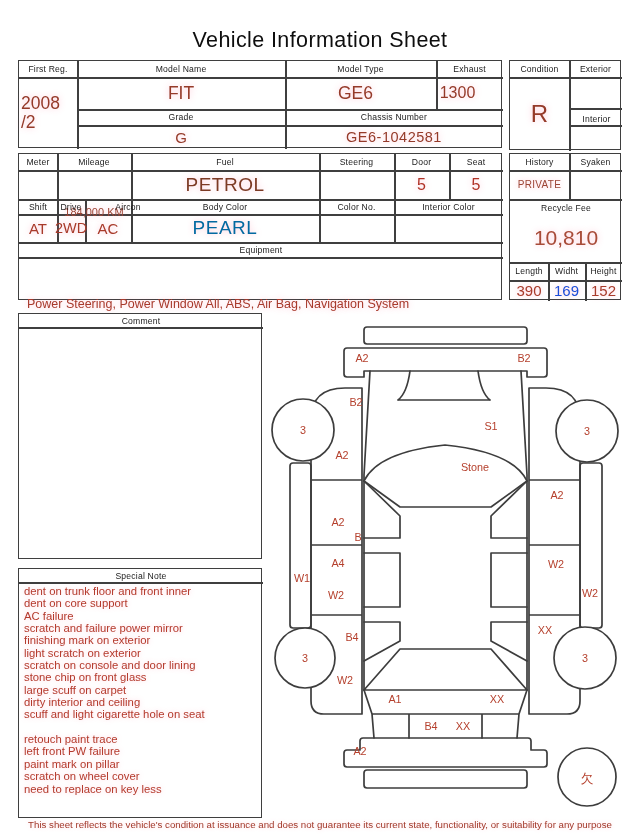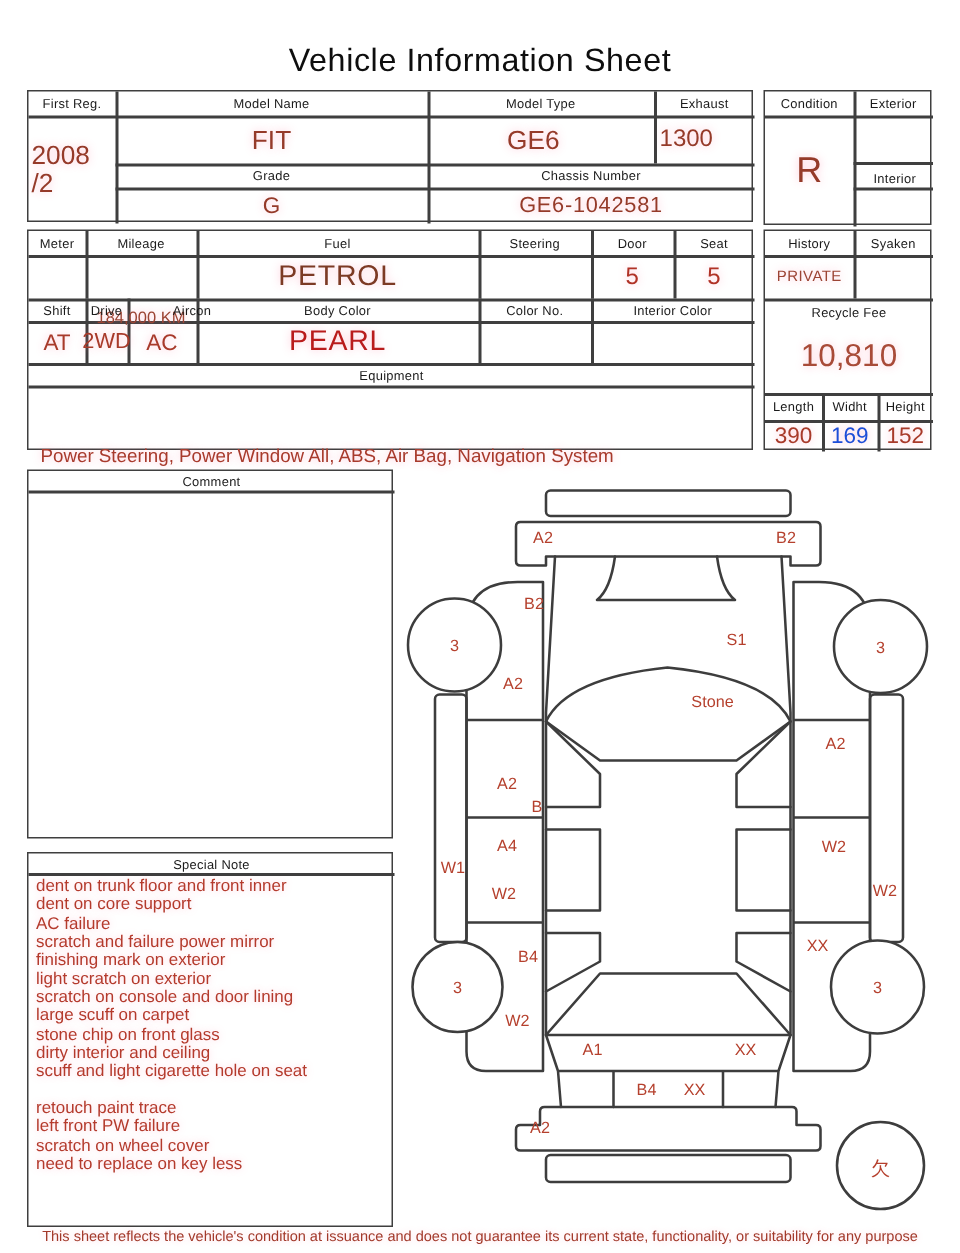--- a/index.html
+++ b/index.html
@@ -90,21 +90,21 @@
     <div class="val" style="left:375px;top:16px;width:55px;height:29px;font-size:16px;color:#b03226;">5</div>
     <div class="hdr" style="left:430px;top:0;width:54px;height:16px;">Seat</div>
     <div class="val" style="left:430px;top:16px;width:54px;height:29px;font-size:16px;color:#b03226;">5</div>
     <div class="hdr" style="left:0;top:45px;width:38px;height:15px;">Shift</div>
     <div class="val" style="left:0;top:60px;width:38px;height:28px;font-size:15px;color:#a83a2a;">AT</div>
     <div class="hdr" style="left:38px;top:45px;width:28px;height:15px;">Drive</div>
     <div class="val" style="left:38px;top:60px;width:28px;height:28px;font-size:14.5px;color:#a83a2a;">2WD</div>
     <div class="hdr" style="left:66px;top:45px;width:46px;height:15px;margin-left:20px;">Aircon</div>
     <div class="val" style="left:66px;top:60px;width:46px;height:28px;font-size:15px;color:#a83a2a;">AC</div>
     <div class="hdr" style="left:112px;top:45px;width:188px;height:15px;">Body Color</div>
-    <div class="val" style="left:112px;top:60px;width:188px;height:28px;font-size:19px;color:#b91c1c;letter-spacing:.5px;">PEARL</div>
+    <div class="val" style="left:112px;top:60px;width:188px;height:28px;font-size:19px;color:#0369a1;letter-spacing:.5px;">PEARL</div>
     <div class="hdr" style="left:300px;top:45px;width:75px;height:15px;">Color No.</div>
     <div class="hdr" style="left:375px;top:45px;width:109px;height:15px;">Interior Color</div>
     <div class="hdr" style="left:0;top:88px;width:484px;height:15px;">Equipment</div>
     <div class="val left" style="left:8px;top:103px;width:470px;height:22px;font-size:12.5px;color:#a83a2c;">Power Steering, Power Window  All, ABS, Air Bag, Navigation System</div>
   </div>
 
   <div class="box" style="left:509px;top:153px;width:112px;height:147px;">
     <div class="hl" style="left:0;top:16px;width:112px;"></div>
     <div class="vl" style="left:59px;top:0;height:45px;"></div>
     <div class="hl" style="left:0;top:45px;width:112px;"></div>
@@ -135,27 +135,28 @@
     <div class="hdr" style="left:0;top:0;width:244px;height:13px;">Special Note</div>
   </div>
   <div id="notes">
     <div>dent on trunk floor and front inner</div>
     <div>dent on core support</div>
     <div>AC failure</div>
     <div>scratch and failure power mirror</div>
     <div>finishing mark on exterior</div>
     <div>light scratch on exterior</div>
     <div>scratch on console and door lining</div>
+    <div>stone chip on front glass</div>
     <div>large scuff on carpet</div>
-    <div>stone chip on front glass</div>
     <div>dirty interior and ceiling</div>
     <div>scuff and light cigarette hole on seat</div>
     <div></div>
     <div>retouch paint trace</div>
     <div>left front PW failure</div>
+    <div>paint mark on pillar</div>
     <div>scratch on wheel cover</div>
     <div>need to replace on key less</div>
   </div>
 
   <svg class="abs" style="left:268px;top:313px;" width="372" height="496" viewBox="268 313 372 496">
     <g fill="none" stroke="#3d3d3d" stroke-width="1.7" stroke-linejoin="round" stroke-linecap="round">
       <rect x="364" y="327" width="163" height="17" rx="3"></rect>
       <path d="M364,377 L347,377 Q344,377 344,374 L344,351 Q344,348 347,348 L544,348 Q547,348 547,351 L547,374 Q547,377 544,377 L527,377 L527,371 L364,371 Z"></path>
       <path d="M370,371 L364,475 L364,690 M521,371 L527,475 L527,690"></path>
       <path d="M410,371 Q407,393 398,400 M478,371 Q481,393 490,400 M398,400 L490,400"></path>

